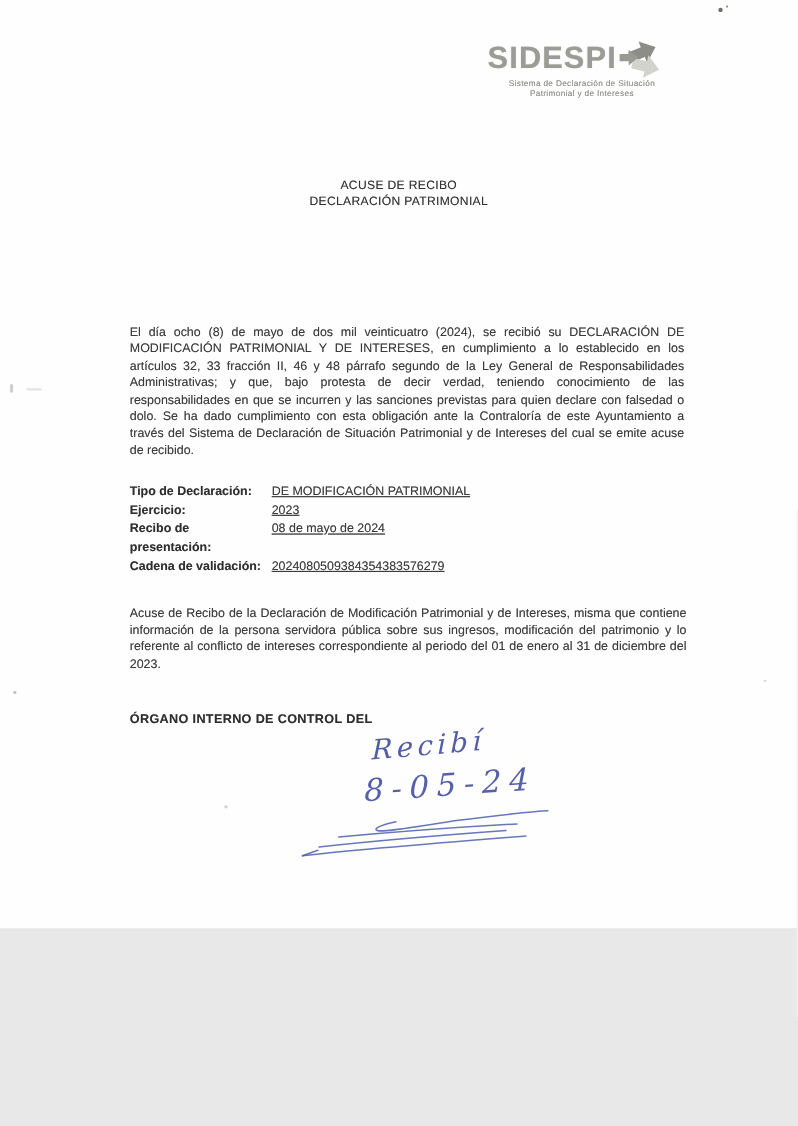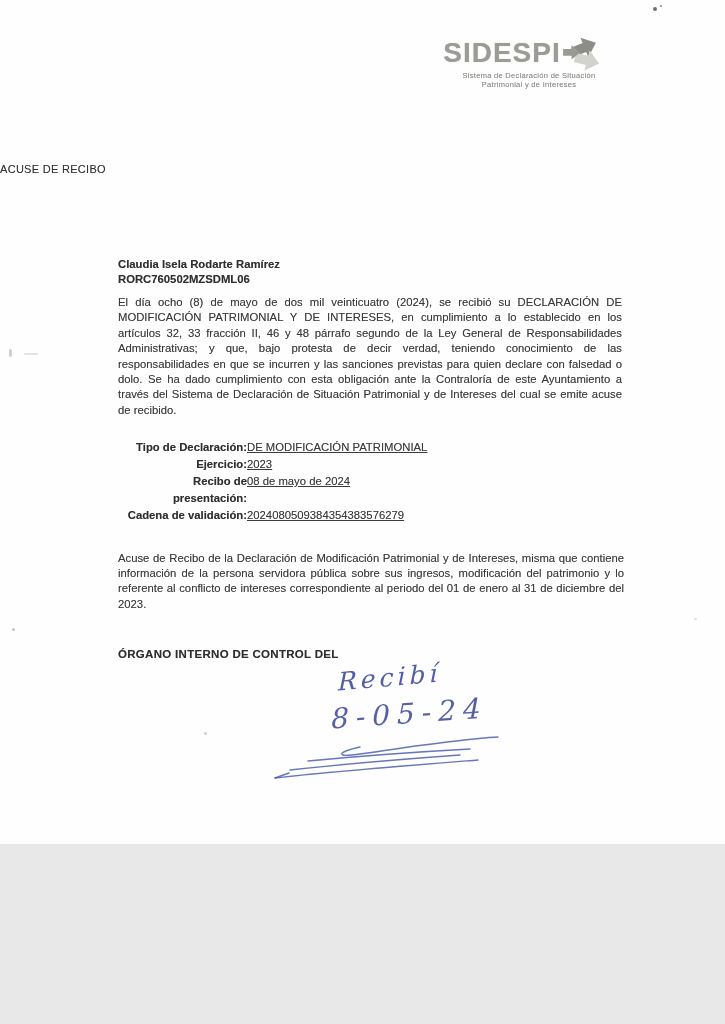--- a/index.html
+++ b/index.html
@@ -23,40 +23,41 @@
   .arrows{width:52px;height:46px;margin-top:-6px;}
   .tagline{
     margin-top:-2px;
     font-size:7.5px;line-height:9px;color:#8f8f89;
     letter-spacing:.3px;
     text-shadow:0 0 .6px rgba(140,140,135,.5);
   }
   
   .title{
     position:absolute;left:0;top:163px;width:725px;
+    text-align:center;
     font-size:11px;line-height:13.5px;letter-spacing:.3px;
     color:#343434;
     text-shadow:0 0 .5px rgba(52,52,52,.45);
   }
   
   .blurtext{text-shadow:0 0 .5px rgba(58,58,58,.45);}
   .recipient{
     position:absolute;left:118px;top:257px;width:504px;
     font-size:11.3px;line-height:15px;font-weight:bold;color:#303030;
   }
   .body-par{
     position:absolute;left:118px;top:295px;width:504px;margin:0;
     font-size:11.3px;line-height:15.4px;
     text-align:justify;color:#3b3b3b;
   }
   .details{
     position:absolute;left:118px;top:439px;width:504px;
     font-size:11.3px;line-height:17px;
   }
-  .detail-row{display:flex;text-align:right;}
+  .detail-row{display:flex;}
   .detail-label{font-weight:bold;width:129px;flex:0 0 129px;color:#2f2f2f;}
   .detail-value{color:#3b3b3b;text-decoration:underline;}
   .closing-par{
     position:absolute;left:118px;top:551px;width:506px;margin:0;
     font-size:11.3px;line-height:15.2px;
     text-align:justify;color:#3b3b3b;
   }
   .office{
     position:absolute;left:118px;top:648px;
     font-size:11.5px;font-weight:bold;letter-spacing:.3px;color:#2e2e2e;
@@ -120,26 +121,23 @@
       </svg>
     </div>
     <div class="tagline">
       <div>Sistema de Declaración de Situación</div>
       <div>Patrimonial y de Intereses</div>
     </div>
   </div>
 
   <div class="title">
     <div>ACUSE DE RECIBO</div>
+    <div>DECLARACIÓN PATRIMONIAL</div>
   </div>
 
-  <div class="recipient blurtext">
-    <div>Claudia Isela Rodarte Ramírez</div>
-    <div>RORC760502MZSDML06</div>
-  </div>
 
   <p class="body-par blurtext">El día ocho (8) de mayo de dos mil veinticuatro (2024), se recibió su DECLARACIÓN DE MODIFICACIÓN PATRIMONIAL Y DE INTERESES, en cumplimiento a lo establecido en los artículos 32, 33 fracción II, 46 y 48 párrafo segundo de la Ley General de Responsabilidades Administrativas; y que, bajo protesta de decir verdad, teniendo conocimiento de las responsabilidades en que se incurren y las sanciones previstas para quien declare con falsedad o dolo. Se ha dado cumplimiento con esta obligación ante la Contraloría de este Ayuntamiento a través del Sistema de Declaración de Situación Patrimonial y de Intereses del cual se emite acuse de recibido.</p>
 
   <div class="details">
     <div class="detail-row">
       <span class="detail-label blurtext">Tipo de Declaración:</span>
       <span class="detail-value blurtext">DE MODIFICACIÓN PATRIMONIAL</span>
     </div>
     <div class="detail-row">
       <span class="detail-label blurtext">Ejercicio:</span>

